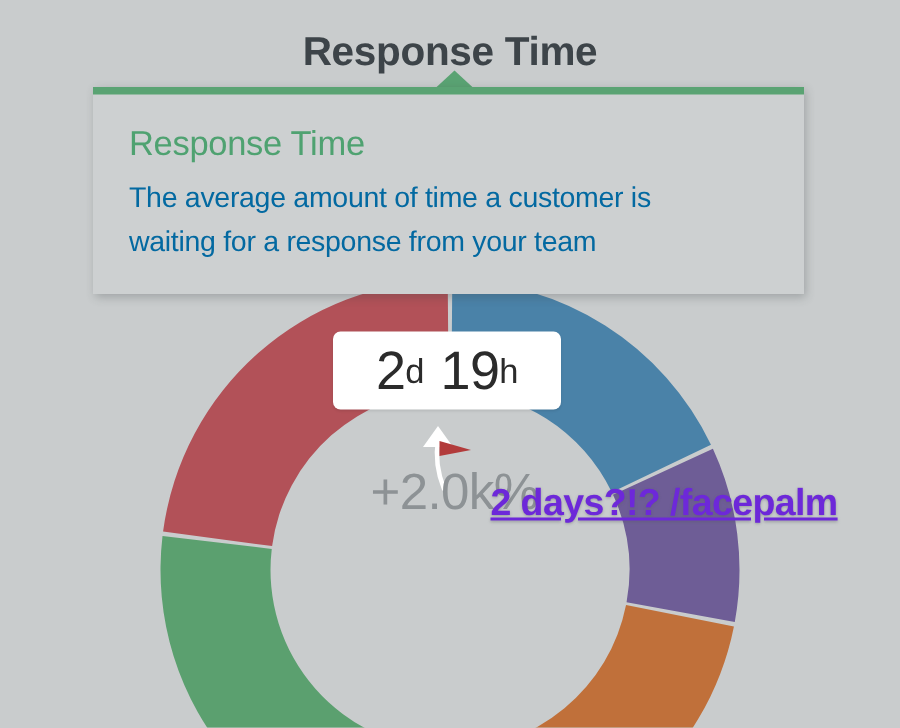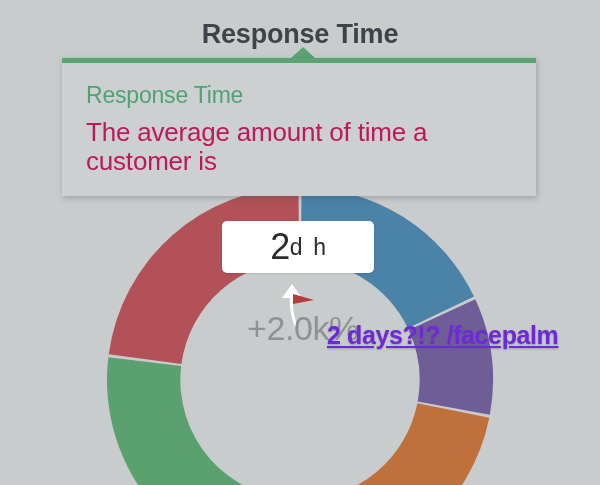--- a/index.html
+++ b/index.html
@@ -133,22 +133,22 @@
     border-bottom: 12px solid #5aa373;
   }
   .tooltip-title {
     font-size: 23px;
     color: #4fa271;
     line-height: 28px;
     margin: 0 0 9px 0;
     letter-spacing: -0.2px;
   }
   .tooltip-body {
-    font-size: 26px;
-    color: #be185d;
+    font-size: 19px;
+    color: #0369a1;
     line-height: 29px;
     letter-spacing: -0.2px;
     margin: 0;
   }
 </style>
 </head>
 <body>
 
 <div class="page-title">Response Time</div>
 
@@ -161,30 +161,32 @@
         <path d="M 193.48419712847877 387.99404742544436 A 193 193 0 0 1 3.3377878076992147 172.3152822906374 L 76.16942844077353 180.93547502019518 A 119.66 119.66 0 0 0 194.06020221965684 314.65630940377554 Z" fill="#5ba06f"></path>
         <path d="M 3.7177487583668665 169.30758166437548 A 193 193 0 0 1 193.48419712847877 2.0059525745556073 L 194.06020221965684 75.34369059622448 A 119.66 119.66 0 0 0 76.40500423018746 179.07070063191279 Z" fill="#b25158"></path>
       </g>
   </svg>
 </div>
 
 <div class="center-value">
   <span class="num">2</span>
     <span class="unit">d</span>
     <span class="gap"></span>
+    <span class="num">19</span>
     <span class="unit">h</span>
 </div>
 
 <svg class="trend-svg" viewBox="0 0 72 52">
   <path d="M34 48 C30 38, 28 28, 30 15" fill="none" stroke="#ffffff" stroke-width="3" stroke-linecap="round"></path>
   <path d="M30 6 L20 20 L40 20 Z" fill="#ffffff"></path>
   <path d="M31 16 L52 22 L31 26 Z" fill="#b23b3b"></path>
 </svg>
 
 <div class="delta-text">+2.0k%</div>
 
 <div class="annotation">2 days?!? /facepalm</div>
 
 <div class="tooltip-arrow"></div>
 <div class="tooltip">
   <div class="tooltip-title">Response Time</div>
   <div class="tooltip-body">The average amount of time a customer is</div>
+  <div class="tooltip-body">waiting for a response from your team</div>
 </div>
 
 </body></html>

